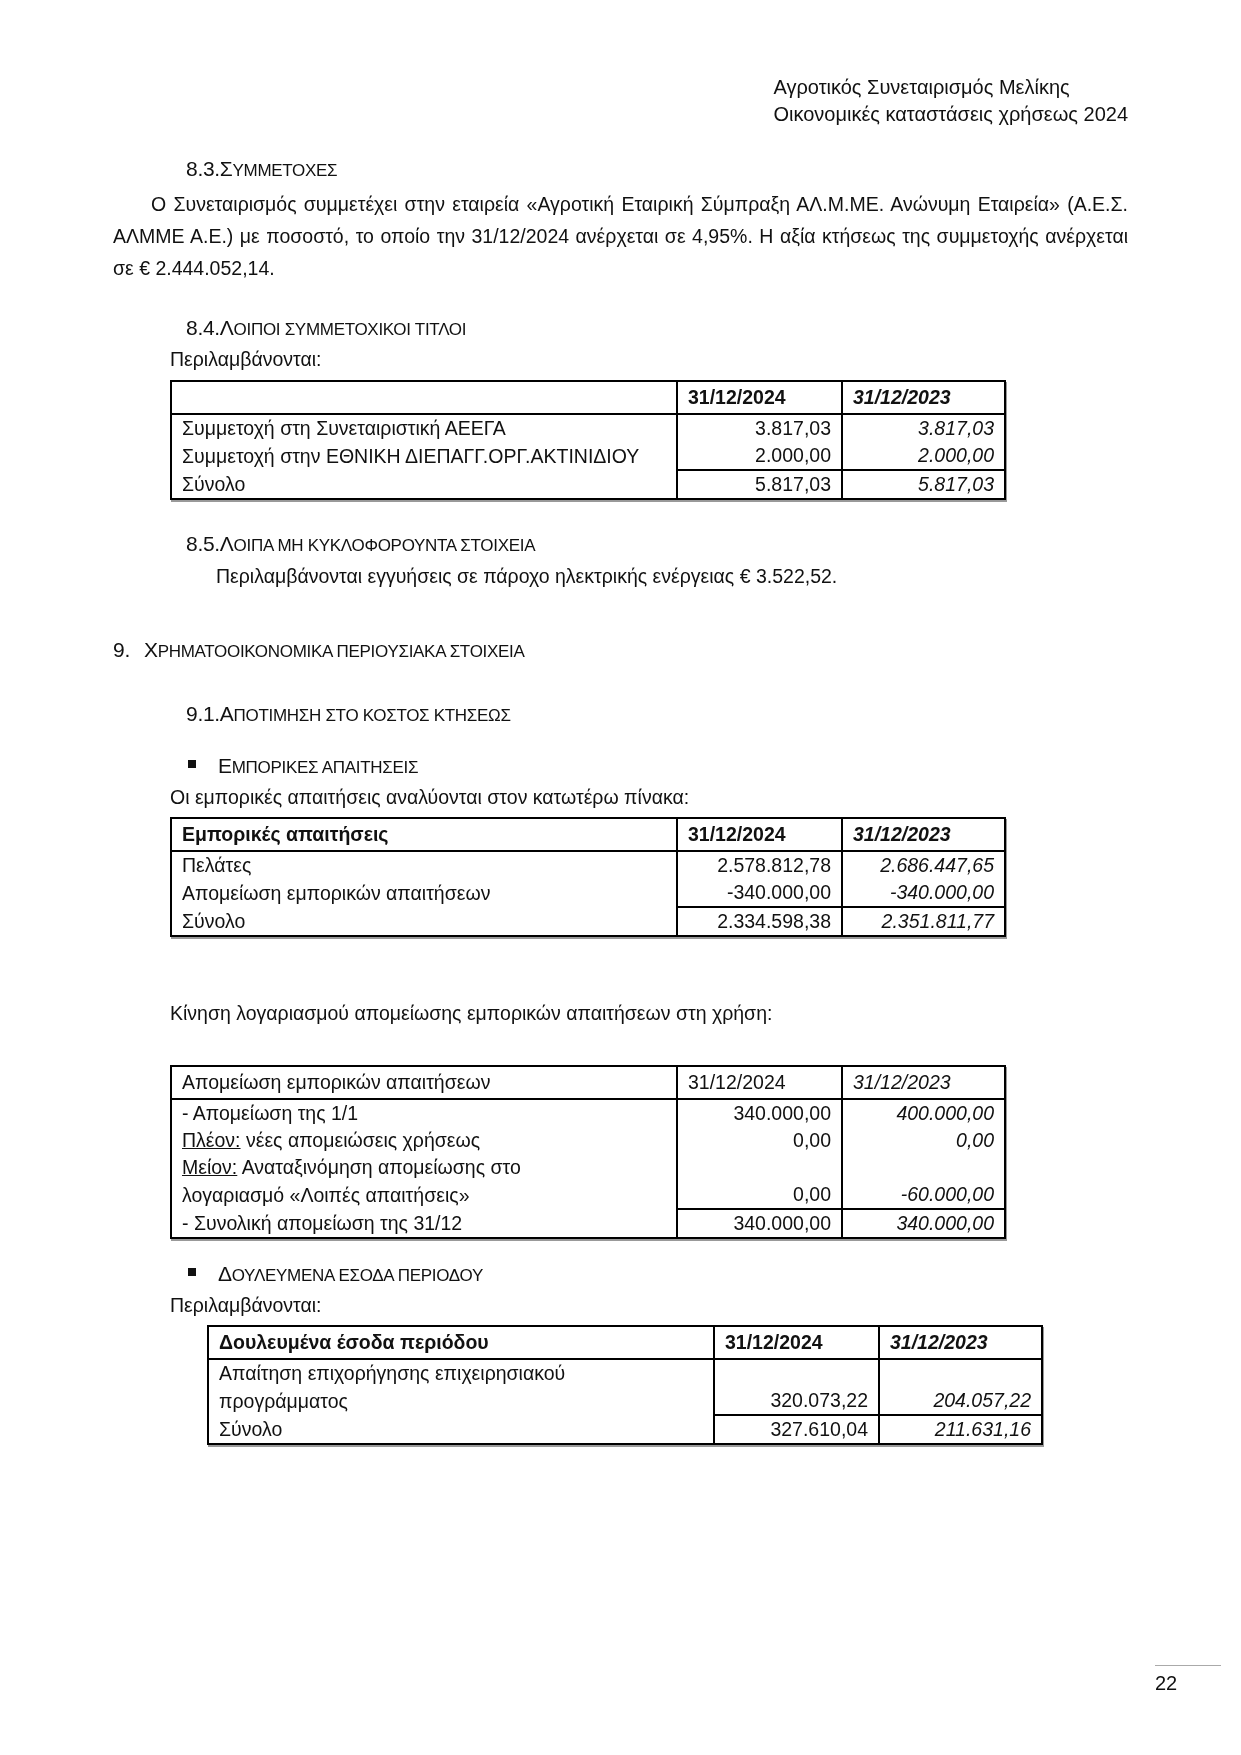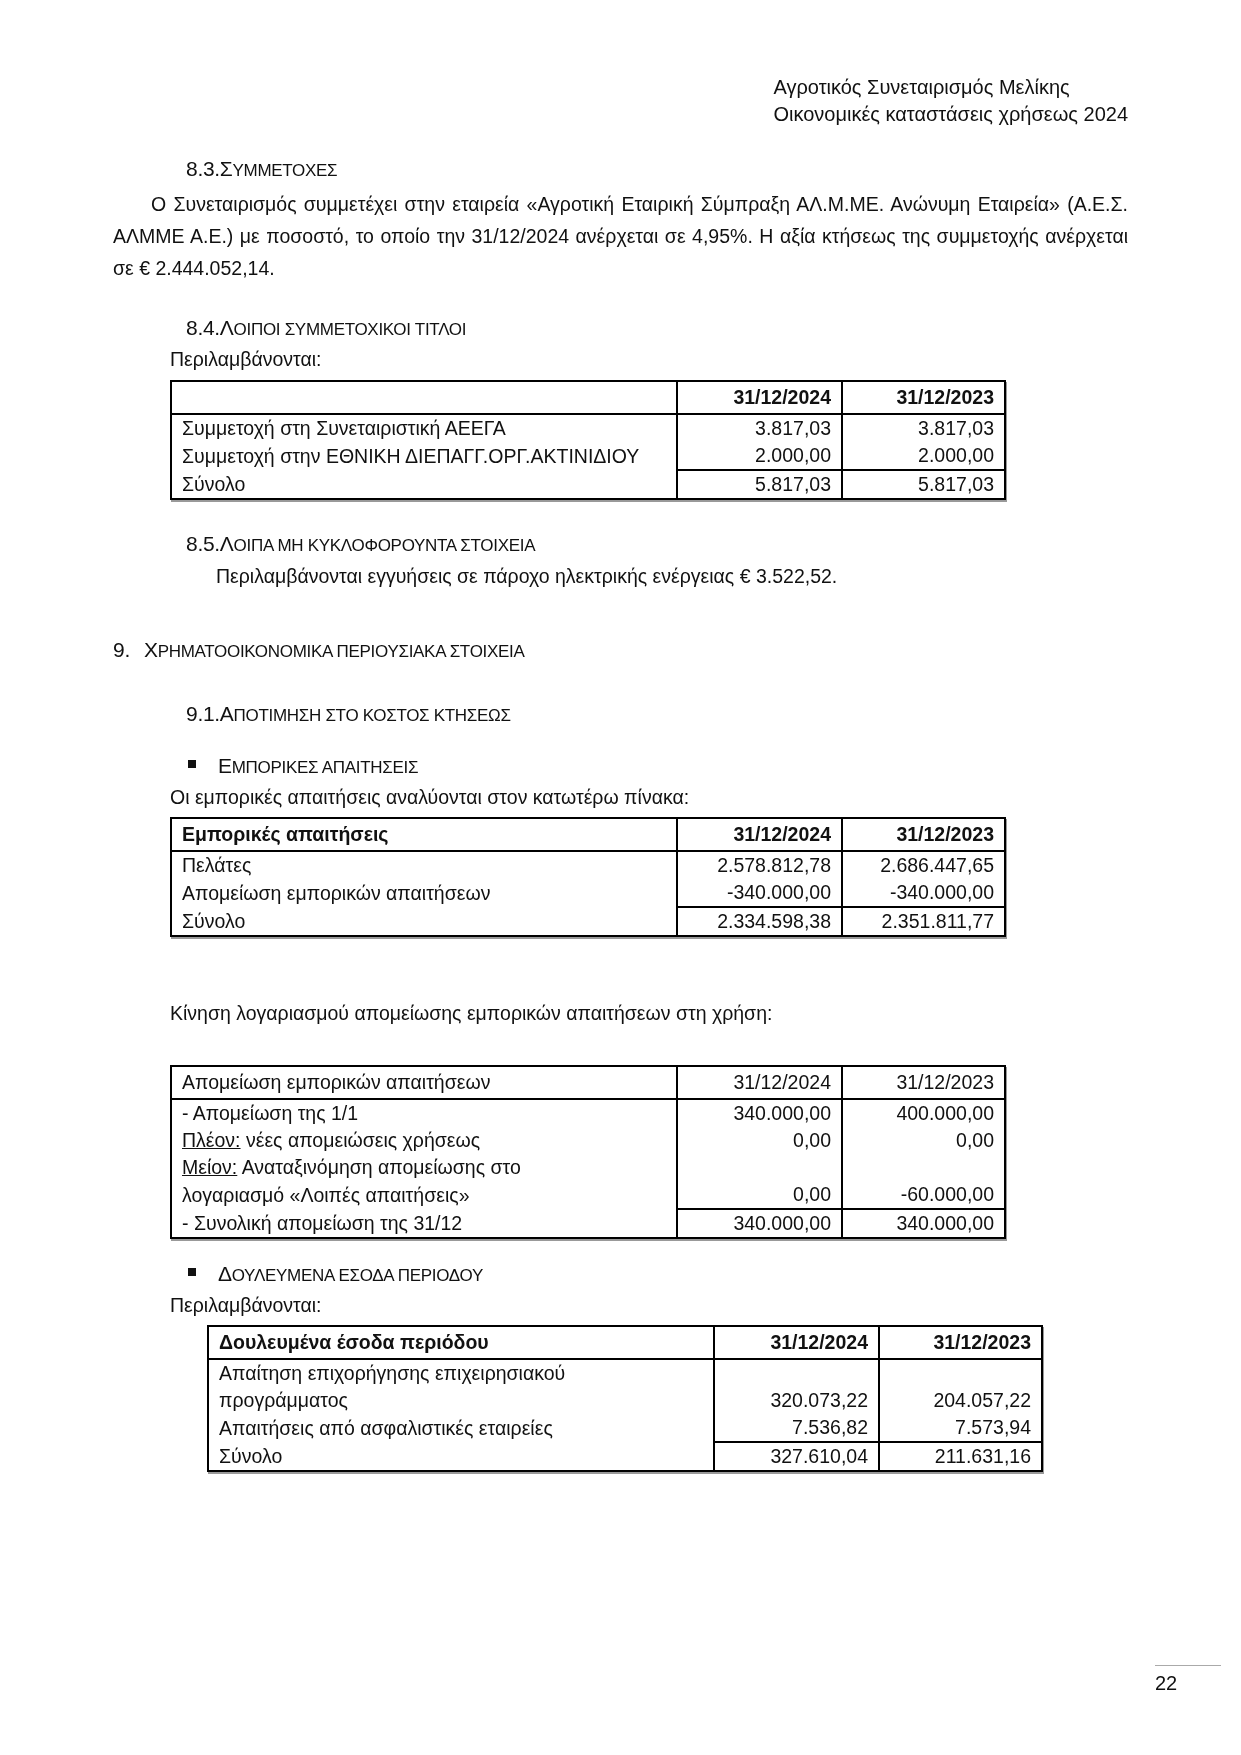--- a/index.html
+++ b/index.html
@@ -17,23 +17,23 @@
   .para .indent { display: inline-block; width: 38px; }
   .label { font-size: 19.5px; }
   table.fin {
     position: absolute; border-collapse: collapse;
     border: 2.5px solid #000; font-size: 19.5px;
     box-shadow: 1px 2px 0 #999;
   }
   table.fin td { padding: 0 10px; height: 27px; line-height: 27px; white-space: nowrap; }
   table.fin td.c1 { width: 484px; text-align: left; border-right: 2px solid #000; }
   table.fin td.c2 { width: 143px; text-align: right; border-right: 2px solid #000; }
-  table.fin td.c3 { width: 141px; text-align: right; }
+  table.fin td.c3 { width: 141px; text-align: right; font-style: italic; }
   table.fin tr.head td { border-bottom: 2px solid #000; height: 31px; }
-  table.fin tr.head td.c2, table.fin tr.head td.c3 { text-align: right; }
+  table.fin tr.head td.c2, table.fin tr.head td.c3 { text-align: left; }
   table.fin tr.bold td { font-weight: bold; }
   table.fin tr.total td.c2, table.fin tr.total td.c3 { border-top: 2px solid #000; }
   .u { text-decoration: underline; }
   .bullet { display: inline-block; width: 8px; height: 8px; background: #111; vertical-align: middle; margin-right: 22px; position: relative; top: -3px; }
   .footer-line { left: 1155px; width: 66px; height: 1px; background: #aaa; top: 1665px; }
   .page-num { left: 1155px; width: 66px; top: 1672px; font-size: 20px; }
 </style>
 </head>
 <body>
 
@@ -174,25 +174,20 @@
   <tr>
     <td class="c1">Απαίτηση επιχορήγησης επιχειρησιακού</td>
     <td class="c2"></td>
     <td class="c3"></td>
   </tr>
   <tr>
     <td class="c1">προγράμματος</td>
     <td class="c2">320.073,22</td>
     <td class="c3">204.057,22</td>
   </tr>
-  <tr>
-    <td class="c1">Απαιτήσεις από ασφαλιστικές εταιρείες</td>
-    <td class="c2">7.536,82</td>
-    <td class="c3">7.573,94</td>
-  </tr>
   <tr class="total">
     <td class="c1">Σύνολο</td>
     <td class="c2">327.610,04</td>
     <td class="c3">211.631,16</td>
   </tr>
 </tbody>
   </table>
 
 <div class="abs footer-line"></div>
 <div class="abs page-num">22</div>

